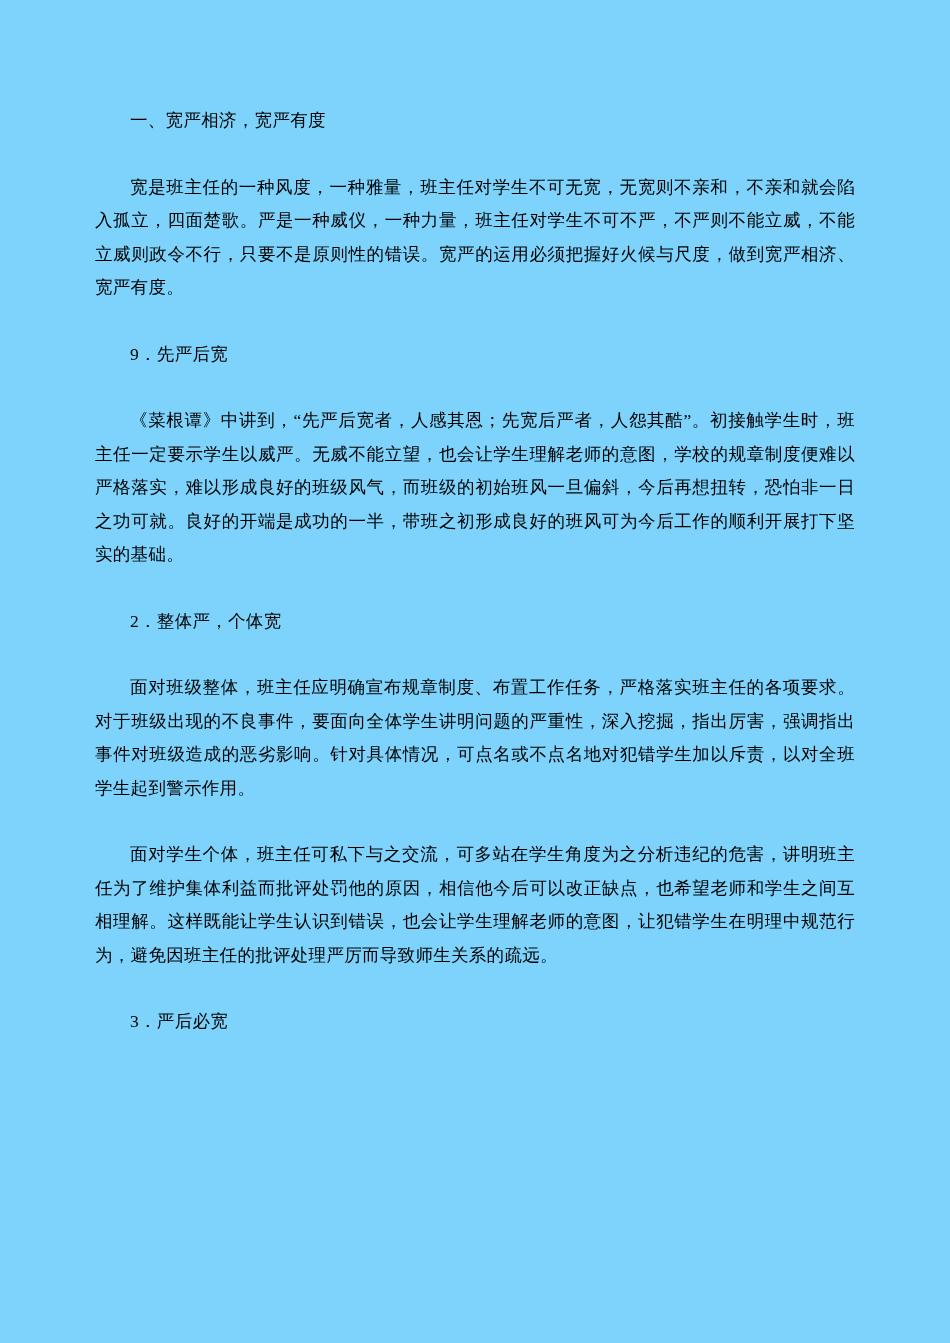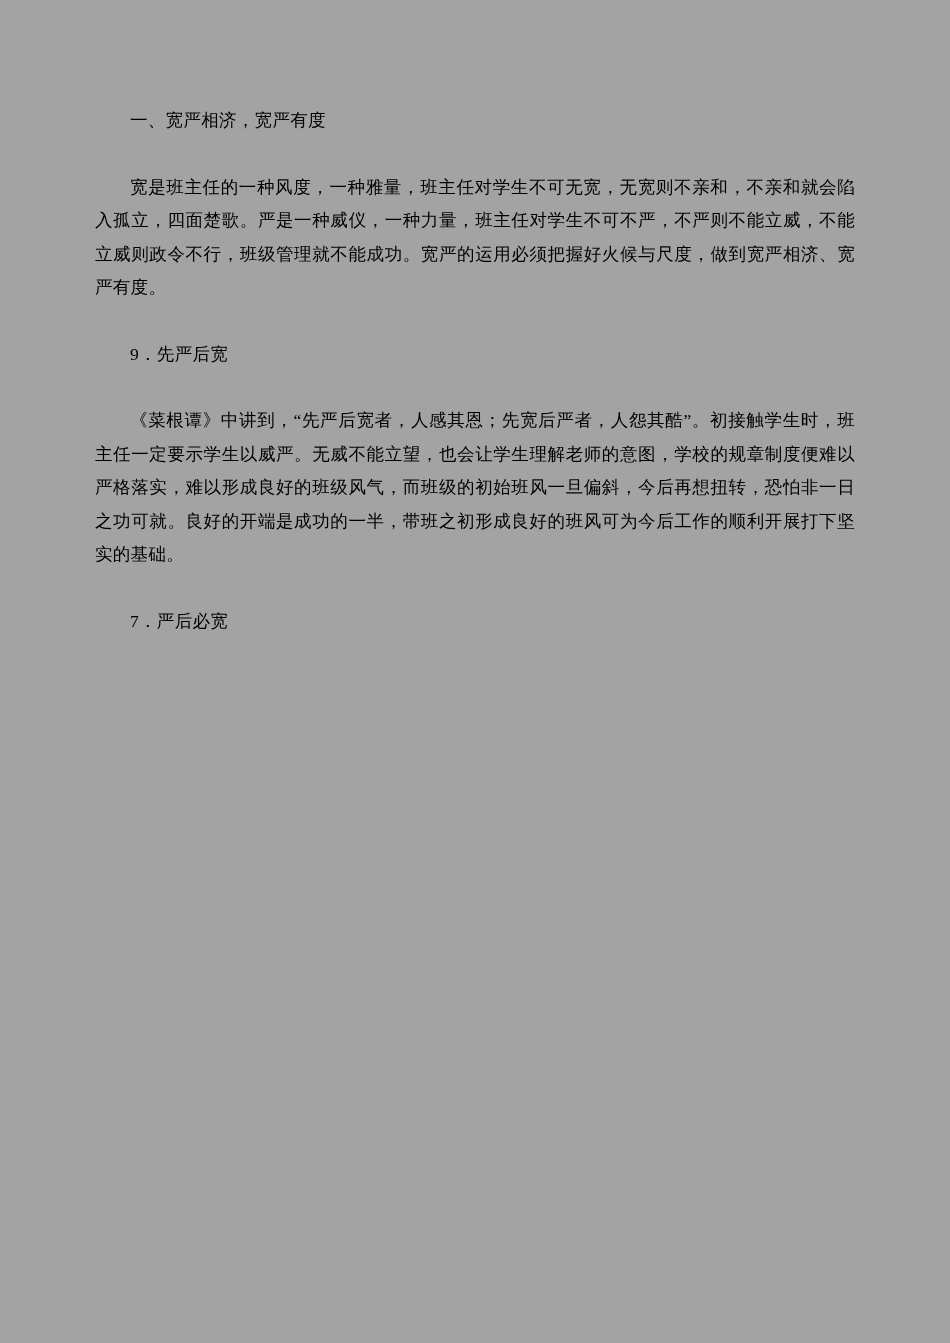--- a/index.html
+++ b/index.html
@@ -4,21 +4,21 @@
 <style>
   html, body {
     margin: 0;
     padding: 0;
     background: #ffffff;
   }
   .page {
     width: 950px;
     min-height: 1343px;
     margin: 0 auto;
-    background: #a3a3a3;
+    background: #7dd3fc;
     box-sizing: border-box;
     padding: 104px 95px 42px 95px;
     font-family: "Liberation Serif", "DejaVu Serif", serif;
     color: #000000;
   }
   .page p {
     margin: 0 0 33px 0;
     font-size: 17.5px;
     line-height: 33.5px;
     text-indent: 2em;
@@ -28,17 +28,20 @@
   }
   .page p.doc-heading {
     text-align: left;
   }
 </style>
 </head>
 <body>
 
 <div class="page">
   <p class="doc-heading">一、宽严相济，宽严有度</p>
-  <p class="doc-paragraph">宽是班主任的一种风度，一种雅量，班主任对学生不可无宽，无宽则不亲和，不亲和就会陷入孤立，四面楚歌。严是一种威仪，一种力量，班主任对学生不可不严，不严则不能立威，不能立威则政令不行，班级管理就不能成功。宽严的运用必须把握好火候与尺度，做到宽严相济、宽严有度。</p>
+  <p class="doc-paragraph">宽是班主任的一种风度，一种雅量，班主任对学生不可无宽，无宽则不亲和，不亲和就会陷入孤立，四面楚歌。严是一种威仪，一种力量，班主任对学生不可不严，不严则不能立威，不能立威则政令不行，只要不是原则性的错误。宽严的运用必须把握好火候与尺度，做到宽严相济、宽严有度。</p>
   <p class="doc-heading">9．先严后宽</p>
   <p class="doc-paragraph">《菜根谭》中讲到，“先严后宽者，人感其恩；先宽后严者，人怨其酷”。初接触学生时，班主任一定要示学生以威严。无威不能立望，也会让学生理解老师的意图，学校的规章制度便难以严格落实，难以形成良好的班级风气，而班级的初始班风一旦偏斜，今后再想扭转，恐怕非一日之功可就。良好的开端是成功的一半，带班之初形成良好的班风可为今后工作的顺利开展打下坚实的基础。</p>
-  <p class="doc-heading">7．严后必宽</p>
+  <p class="doc-heading">2．整体严，个体宽</p>
+  <p class="doc-paragraph">面对班级整体，班主任应明确宣布规章制度、布置工作任务，严格落实班主任的各项要求。对于班级出现的不良事件，要面向全体学生讲明问题的严重性，深入挖掘，指出厉害，强调指出事件对班级造成的恶劣影响。针对具体情况，可点名或不点名地对犯错学生加以斥责，以对全班学生起到警示作用。</p>
+  <p class="doc-paragraph">面对学生个体，班主任可私下与之交流，可多站在学生角度为之分析违纪的危害，讲明班主任为了维护集体利益而批评处罚他的原因，相信他今后可以改正缺点，也希望老师和学生之间互相理解。这样既能让学生认识到错误，也会让学生理解老师的意图，让犯错学生在明理中规范行为，避免因班主任的批评处理严厉而导致师生关系的疏远。</p>
+  <p class="doc-heading">3．严后必宽</p>
 </div>
 
 </body></html>

